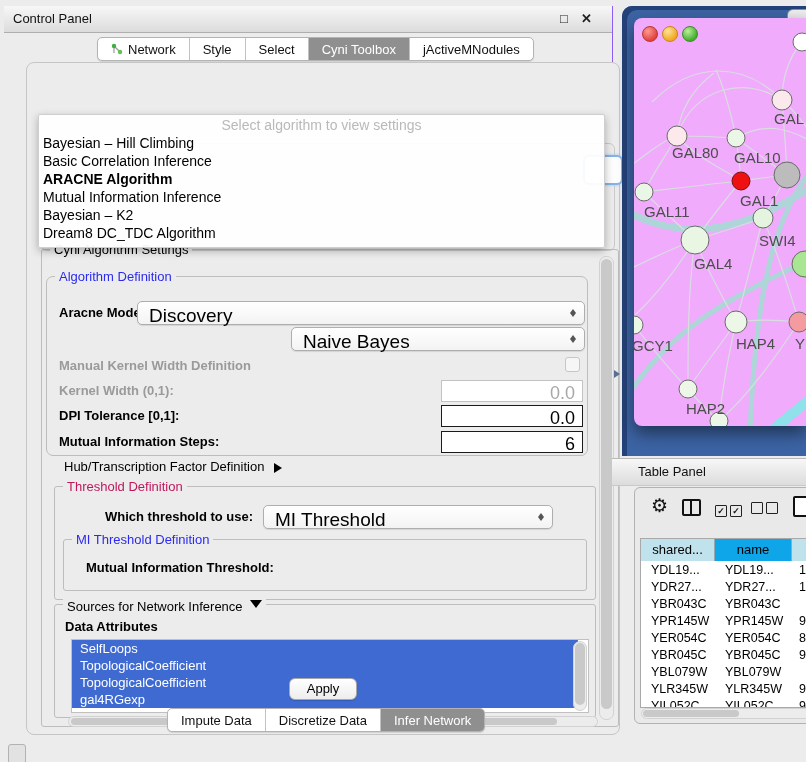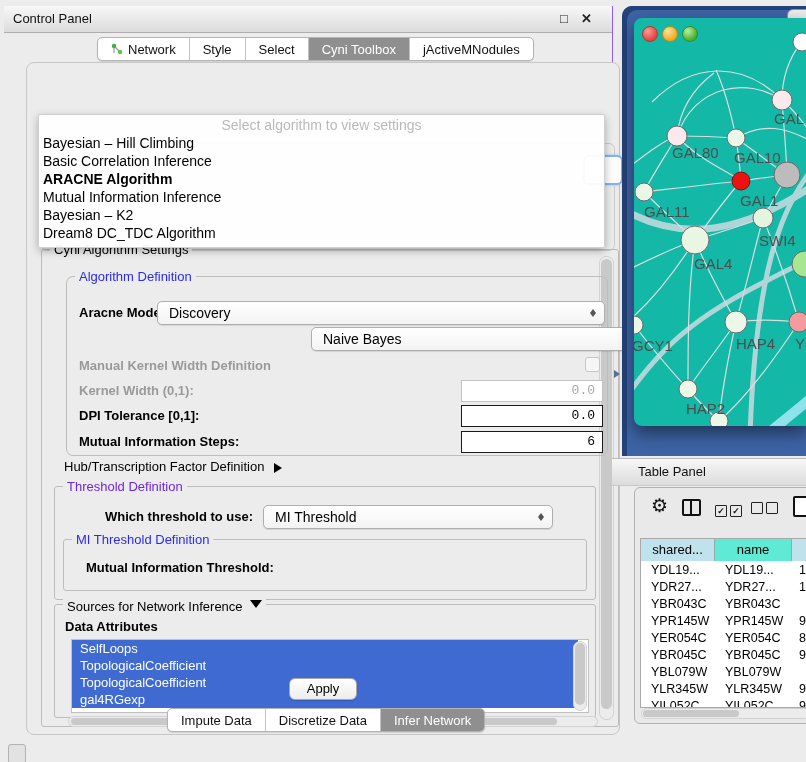--- a/index.html
+++ b/index.html
@@ -29,51 +29,51 @@
   
   .dd{left:11px;top:51px;width:565px;height:132px;background:rgba(255,255,255,.94);
       border:1px solid #cfcfcf;border-radius:2px;box-shadow:0 3px 8px rgba(0,0,0,.28);z-index:30;}
   .dd .prompt{position:absolute;left:0;right:0;top:2px;text-align:center;color:#b9b9b9;font-size:14px;}
   .dd .it{position:absolute;left:4px;font-size:14px;color:#000;white-space:nowrap;}
   .dd .it.bold{font-weight:700;}
   
   .gbox{border:1px solid #bdbdbd;border-radius:3px;}
   .gtitle{position:absolute;top:-8px;left:8px;background:#ececec;padding:0 4px;font-size:13px;white-space:nowrap;}
   .gtitle.blue{color:#2a2af0;}
-  .gtitle.green{color:#6d28d9;}
+  .gtitle.green{color:#be185d;}
   .lbl{font-size:13px;font-weight:700;color:#000;white-space:nowrap;}
   .lbl.dis{color:#9a9a9a;}
   .combo{background:linear-gradient(#ffffff,#f3f3f3);border:1px solid #aeaeae;border-radius:5px;height:22px;
        box-shadow:0 1px 1px rgba(0,0,0,.1);}
-  .combo .cv{position:absolute;left:11px;top:3px;font-size:14px;color:#000;}
+  .combo .cv{position:absolute;left:11px;top:3px;font-size:19px;color:#000;}
   .combo .arr{position:absolute;right:7px;top:3px;width:8px;height:16px;}
   .combo .arr:before{content:"";position:absolute;left:1px;top:1px;border:3.5px solid transparent;border-bottom:4.5px solid #555;}
   .combo .arr:after{content:"";position:absolute;left:1px;bottom:1px;border:3.5px solid transparent;border-top:4.5px solid #555;}
   .tfield{background:#fff;border:1px solid #1a1a1a;height:20px;}
   .tfield.dis{border:1px solid #c2c2c2;}
-  .tfield .tv{position:absolute;right:7px;top:2px;font-size:13px;color:#000;font-family:Liberation Mono, monospace;}
+  .tfield .tv{position:absolute;right:7px;top:2px;font-size:18px;color:#000;}
   .tfield.dis .tv{color:#a8a8a8;}
   .cbox{width:13px;height:13px;border:1px solid #c6c6c6;border-radius:3px;background:#f6f6f6;}
   .scroll-v{background:#ececec;border:1px solid #d2d2d2;border-radius:7px;}
   .scroll-v .thumb{position:absolute;left:1px;right:1px;background:#c9c9c9;border-radius:6px;}
   .scroll-h{background:#ececec;border:1px solid #d2d2d2;border-radius:6px;}
   .scroll-h .thumb{position:absolute;top:1px;bottom:1px;background:#c9c9c9;border-radius:5px;}
   .attr-list{background:#fff;border:1px solid #c0c0c0;}
   .attr-item{position:absolute;left:0;width:498px;height:17px;background:#3e6ad2;color:#fff;
        font-size:13px;padding-left:8px;line-height:17px;white-space:nowrap;}
   .btn{background:linear-gradient(#ffffff,#ededed);border:1px solid #a8a8a8;border-radius:6px;
        font-size:13px;color:#000;text-align:center;box-shadow:0 1px 1px rgba(0,0,0,.15);}
   .tri-r{width:0;height:0;border:5px solid transparent;border-left:8px solid #000;display:inline-block;}
   .tri-d{width:0;height:0;border:6px solid transparent;border-top:8px solid #000;display:inline-block;}
   
   .net-bg{left:622px;top:6px;width:184px;height:450px;background:#3c63a3;
       box-shadow:inset 5px 4px 0 #24427a;border-radius:10px 0 0 0;}
   .gray-tab{left:165px;top:3px;width:30px;height:29px;background:linear-gradient(#ededed,#c9c9c9);
       border:1px solid #8f8f8f;border-radius:6px;}
-  .net-win{left:12px;top:12px;width:172px;height:408px;background:#14b8a6;border-radius:8px 0 0 8px;
+  .net-win{left:12px;top:12px;width:172px;height:408px;background:#f0abfc;border-radius:8px 0 0 8px;
       box-shadow:0 8px 16px rgba(0,0,0,.45);overflow:hidden;}
   .light{width:14px;height:14px;border-radius:50%;}
   .nlabel{position:absolute;font-size:15px;color:#4d4d4d;white-space:nowrap;}
   
   .tp-titlebar{left:612px;top:458px;width:194px;height:26px;
       background:linear-gradient(#f7f7f7,#dcdcdc);border-top:1px solid #b9b9b9;border-bottom:1px solid #c9c9c9;}
   .tp-panel{left:634px;top:487px;width:172px;height:235px;background:#e9e9e9;
       border:1px solid #b2b2b2;border-radius:6px 0 0 6px;overflow:hidden;}
   .tool-ic{position:absolute;color:#111;}
   .ic-split{width:15px;height:13px;border:2px solid #111;border-radius:2px;}
@@ -139,30 +139,30 @@
       <div class="it" style="top:110px;">Dream8 DC_TDC Algorithm</div>
     </div>
 
     <div class="abs gbox" style="left:14px;top:186px;width:576px;height:476px;">
       <span class="gtitle">Cyni Algorithm Settings</span>
 
       <div class="abs scroll-v" style="right:4px;top:6px;width:13px;height:462px;">
         <div class="thumb" style="top:2px;height:450px;"></div>
       </div>
 
-      <div class="abs gbox" style="left:24px;top:26px;width:540px;height:178px;border-radius:7px;">
+      <div class="abs gbox" style="left:4px;top:26px;width:540px;height:178px;border-radius:7px;">
         <span class="gtitle blue">Algorithm Definition</span>
 
         <span class="abs lbl" style="left:12px;top:28px;">Aracne Mode:</span>
         <div class="abs combo" style="left:90px;top:24px;width:446px;">
           <span class="cv">Discovery</span>
           <span class="arr"></span>
         </div>
 
-        <div class="abs combo" style="left:244px;top:50px;width:292px;padding-left:32px;">
+        <div class="abs combo" style="left:244px;top:50px;width:292px;">
           <span class="cv">Naive Bayes</span>
           <span class="arr"></span>
         </div>
 
         <span class="abs lbl dis" style="left:12px;top:81px;">Manual Kernel Width Definition</span>
         <div class="abs cbox" style="left:518px;top:80px;"></div>
 
         <span class="abs lbl dis" style="left:12px;top:106px;">Kernel Width (0,1):</span>
         <div class="abs tfield dis" style="left:394px;top:103px;width:140px;">
           <span class="tv">0.0</span>
@@ -333,21 +333,21 @@
   <span class="abs" style="left:80px;top:12px;">
     <span class="ck">✓</span><span class="ck" style="margin-left:3px;">✓</span>
   </span>
   <span class="abs" style="left:116px;top:12px;">
     <span class="ck"></span><span class="ck" style="margin-left:3px;"></span>
   </span>
   <div class="abs ic-page" style="left:158px;top:8px;"></div>
 
   <div class="abs" style="left:5px;top:50px;width:170px;height:168px;background:#fff;border:1px solid #a9a9a9;overflow:hidden;">
     <div class="th-cell" style="left:0;width:73px;background:#bfe2ec;">shared...</div>
-    <div class="th-cell" style="left:74px;width:76px;background:#5eead4;">name</div>
+    <div class="th-cell" style="left:74px;width:76px;background:#0ea5e9;">name</div>
     <div class="th-cell" style="left:151px;width:30px;background:#bfe2ec;"></div>
     <div style="position:absolute;left:0;top:22px;right:0;bottom:0;">
       <div class="tr-cell" style="left:10px;top:2px;">YDL19...</div>
       <div class="tr-cell" style="left:84px;top:2px;">YDL19...</div>
       <div class="tr-cell" style="left:158px;top:2px;">13</div>
       <div class="tr-cell" style="left:10px;top:19px;">YDR27...</div>
       <div class="tr-cell" style="left:84px;top:19px;">YDR27...</div>
       <div class="tr-cell" style="left:158px;top:19px;">12</div>
       <div class="tr-cell" style="left:10px;top:36px;">YBR043C</div>
       <div class="tr-cell" style="left:84px;top:36px;">YBR043C</div>

